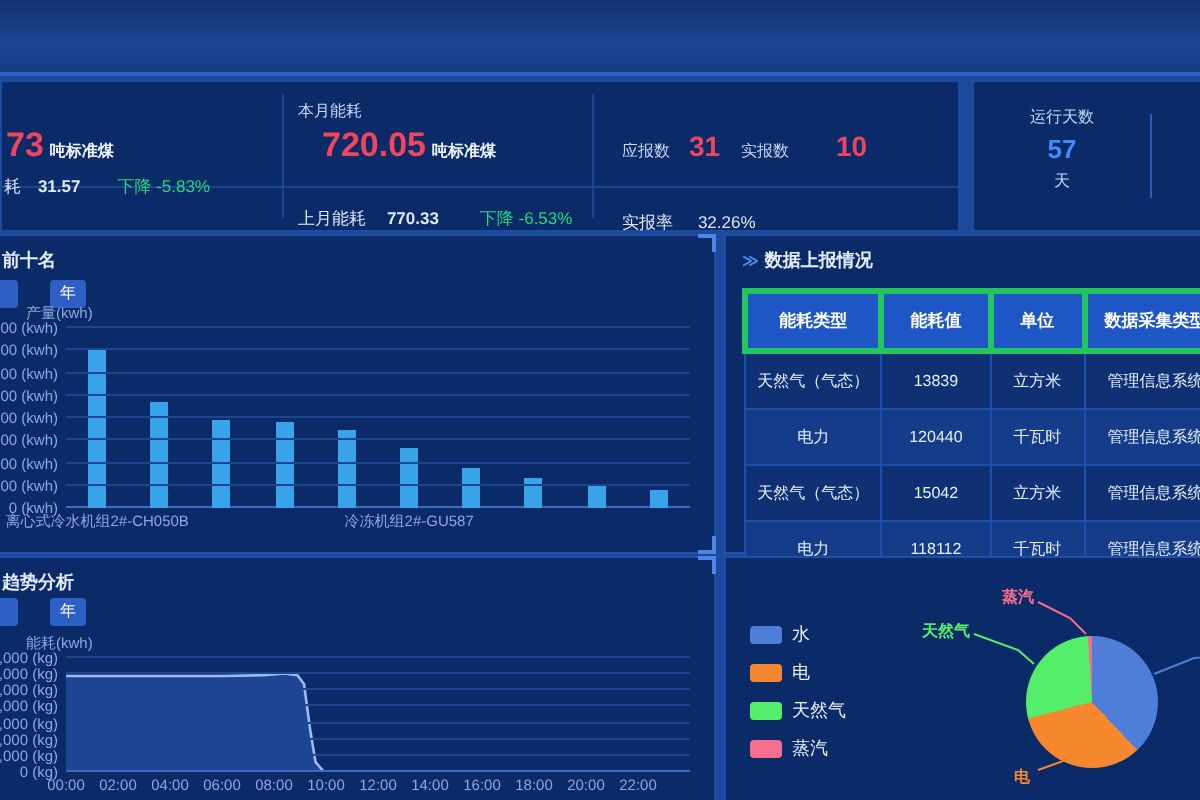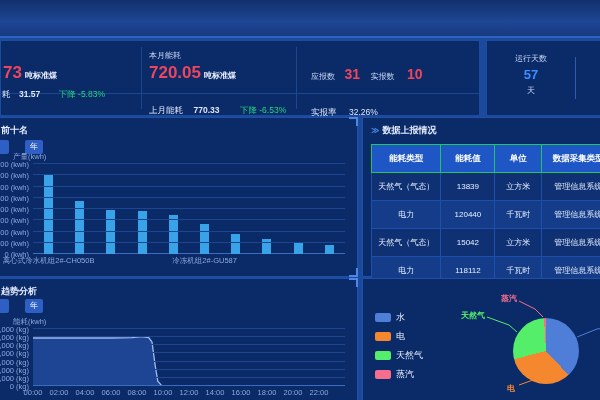--- a/index.html
+++ b/index.html
@@ -43,21 +43,21 @@
   .ytick{position:absolute;right:calc(100% + 4px);white-space:nowrap;font-size:7.5px;
     color:#8ea9df;transform:translateY(50%);}
   .bars{position:absolute;left:0;right:0;top:0;bottom:0;display:flex;align-items:flex-end;justify-content:space-around;}
   .bar{width:9px;}
   .xlab{position:absolute;top:100%;margin-top:2px;font-size:7.5px;color:#8ea9df;
     white-space:nowrap;transform:translateX(-50%);}
   .baseline{position:absolute;left:0;right:0;bottom:0;border-bottom:1px solid #3c6cc0;}
   
   table{border-collapse:collapse;}
   th{background:#1e56c6;color:#fff;font-size:8.5px;font-weight:bold;height:25px;
-    border:1px solid #22c55e;text-align:center;}
+    border:3px solid #22c55e;text-align:center;}
   td{font-size:8px;color:#e8f0ff;height:25px;border:1px solid #1d4fae;text-align:center;}
   tr.odd td{background:#0f3174;}
   tr.even td{background:#143c88;}
   
   .legend{position:absolute;left:12px;top:32px;}
   .litem{display:flex;align-items:center;margin-bottom:6px;}
   .lchip{width:16px;height:9px;border-radius:2px;margin-right:5px;}
   .llabel{font-size:9px;color:#e8f0ff;}
   .pie{position:absolute;left:150px;top:39px;width:66px;height:66px;border-radius:50%;}
   .pielab{position:absolute;font-size:8px;font-weight:bold;white-space:nowrap;}
@@ -81,36 +81,36 @@
       </div>
       <div style="position:absolute;left:1px;top:42px;">
         <span class="small">耗</span>
         <span class="small" style="font-weight:bold;margin-left:4px;">31.57</span>
         <span class="green" style="margin-left:14px;">下降 -5.83%</span>
       </div>
     </div>
 
     <div>
       <div class="lbl" style="position:absolute;left:148px;top:9px;">本月能耗</div>
-      <div style="position:absolute;left:148px;top:22px;">
+      <div style="position:absolute;left:160px;top:22px;">
         <span class="bigval">720.05</span><span class="unit">吨标准煤</span>
       </div>
       <div style="position:absolute;left:148px;top:58px;">
         <span class="small">上月能耗</span>
         <span class="small" style="font-weight:bold;margin-left:6px;">770.33</span>
         <span class="green" style="margin-left:16px;">下降 -6.53%</span>
       </div>
     </div>
 
     <div>
       <div style="position:absolute;left:310px;top:24px;">
         <span class="lbl">应报数</span>
         <span class="rednum" style="margin:0 6px 0 5px;">31</span>
         <span class="lbl">实报数</span>
-        <span class="rednum" style="margin-left:8px;">10</span>
+        <span class="rednum" style="margin-left:19px;">10</span>
       </div>
       <div style="position:absolute;left:310px;top:60px;">
         <span class="small">实报率</span>
         <span class="small" style="margin-left:8px;">32.26%</span>
       </div>
     </div>
   </div>
 
   <div class="card running">
     <div class="lbl" style="position:absolute;left:0;width:88px;top:12px;text-align:center;">运行天数</div>

